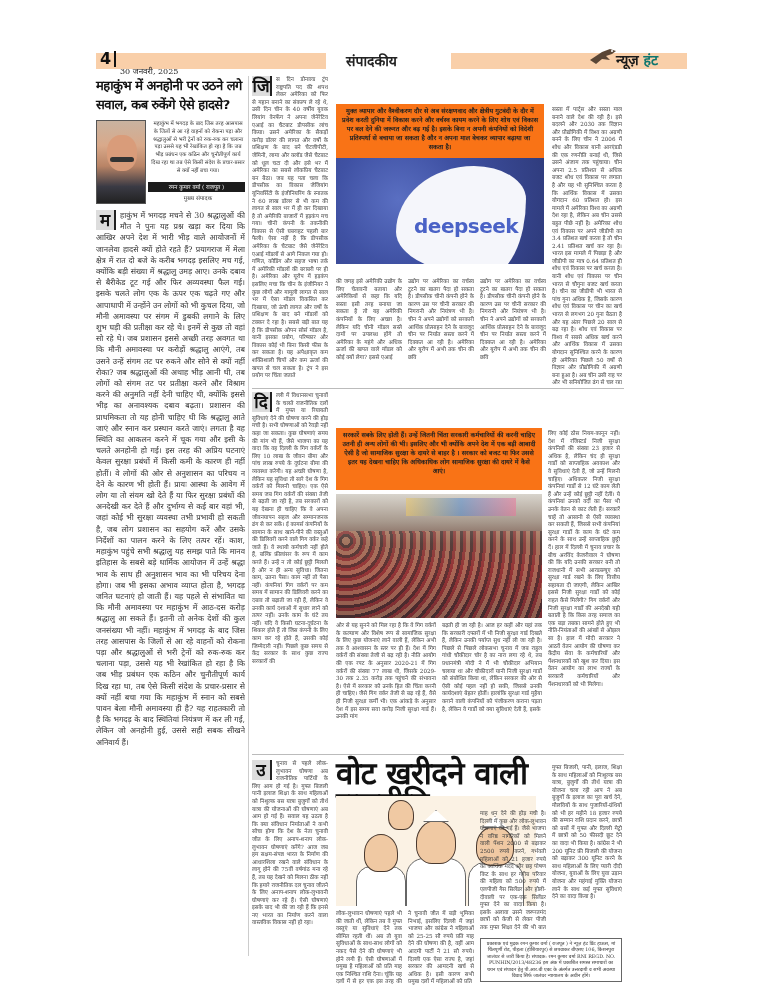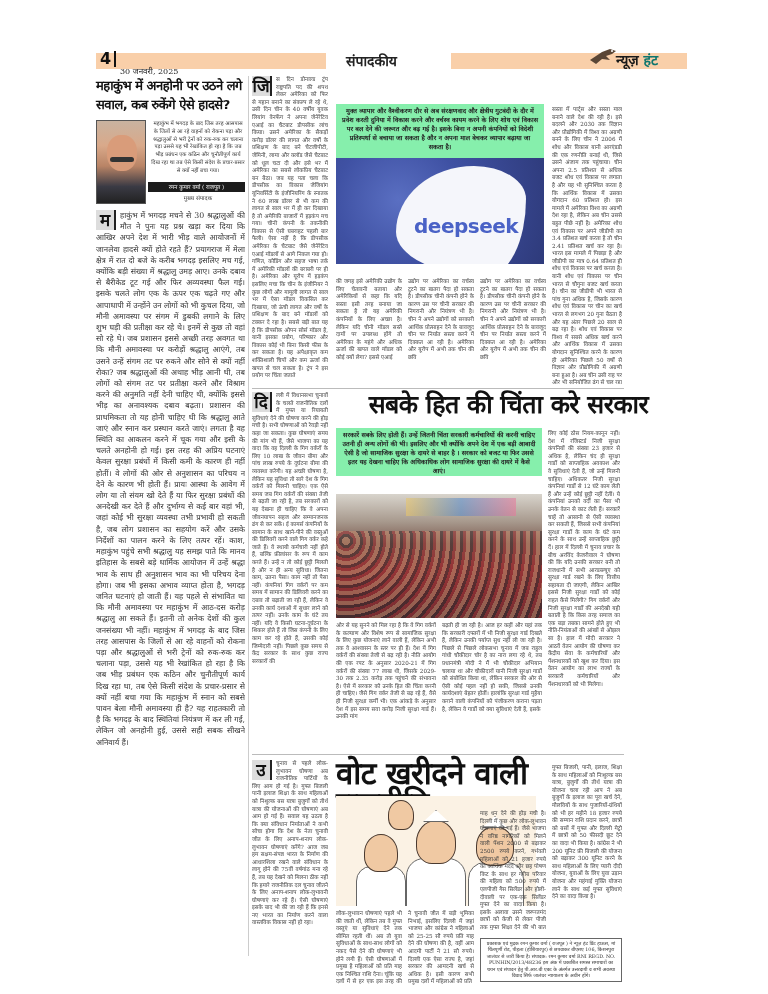--- a/index.html
+++ b/index.html
@@ -19,21 +19,21 @@
   .brand { position: absolute; left: 520px; top: 0px; font: bold 14px "DejaVu Sans", sans-serif; }
   .brand .news { color: #1a1a1a; }
   .brand .hunt { color: #0f766e; }
   .bird { position: absolute; left: 492px; top: -4px; width: 30px; height: 22px; }
 
   
   .col-text { font-size: 5.6px; line-height: 7.6px; color: #444; text-align: justify; overflow: hidden; }
   .col-text.big { font-size: 7.8px; line-height: 11.2px; color: #333; }
   .dropcap { float: left; width: 20px; height: 20px; background: #ddd; border-right: 2px solid #222; margin: 0 4px 0 0; font: bold 17px "DejaVu Sans", sans-serif; text-align: center; line-height: 20px; color: #111; }
   .headline { font-family: "DejaVu Sans", sans-serif; font-weight: bold; color: #111; letter-spacing: -0.5px; }
-  .standfirst { background: #86efac; font: bold 6.4px/9px "DejaVu Sans", sans-serif; color: #222; text-align: center; padding: 3px 6px; }
+  .standfirst { background: #f97316; font: bold 6.4px/9px "DejaVu Sans", sans-serif; color: #222; text-align: center; padding: 3px 6px; }
 
   
   .left-col { position: absolute; left: 0; top: 26px; width: 149px; height: 900px; }
   .left-head { font-size: 13px; line-height: 19px; }
   .author-box { position: relative; margin-top: 6px; height: 84px; }
   .author-photo { position: absolute; left: 0; top: 0; width: 50px; height: 84px; background: linear-gradient(180deg, #c9b3a0 0%, #d9a98a 30%, #b98466 55%, #3a3a44 80%, #222 100%); border: 1px solid #555; }
   .author-photo .face { position: absolute; left: 10px; top: 14px; width: 30px; height: 36px; border-radius: 45%; background: #d99c7a; }
   .author-photo .mst { position: absolute; left: 13px; top: 36px; width: 24px; height: 5px; border-radius: 3px; background: #333; }
   .author-quote { position: absolute; left: 55px; top: 0; width: 94px; font: 5.4px/7.8px "DejaVu Serif", serif; color: #333; text-align: center; }
   .author-name { position: absolute; left: 52px; top: 62px; width: 97px; height: 10px; background: #1c1c1c; color: #fff; font: 5.6px/10px "DejaVu Sans", sans-serif; text-align: center; }
@@ -51,21 +51,21 @@
   .a1-image .whale { position: absolute; left: 60px; top: 8px; width: 130px; height: 110px; background: #f5f6fb; border-radius: 60% 40% 30% 70% / 60% 30% 70% 40%; }
   .a1-image .logo { position: absolute; left: 78px; top: 56px; font: bold 20px "DejaVu Sans", sans-serif; color: #4a62c6; letter-spacing: -0.5px; }
   .a1-body-a { position: absolute; left: 240px; top: 228px; width: 66px; height: 106px; }
   .a1-body-b { position: absolute; left: 312px; top: 228px; width: 66px; height: 106px; }
   .a1-body-c { position: absolute; left: 384px; top: 228px; width: 66px; height: 106px; }
   .a1-col-right { position: absolute; left: 456px; top: 56px; width: 70px; height: 278px; }
 
   
   .a2-col1 { position: absolute; left: 156px; top: 342px; width: 76px; height: 350px; }
   .a2-head { position: absolute; left: 240px; top: 340px; width: 345px; font-size: 25px; line-height: 30px; text-align: center; }
-  .a2-stand { position: absolute; left: 240px; top: 378px; width: 206px; height: 48px; }
+  .a2-stand { position: absolute; left: 240px; top: 378px; width: 206px; height: 62px; }
   .a2-image { position: absolute; left: 240px; top: 444px; width: 206px; height: 124px; background: linear-gradient(180deg, #d8d4cc 0%, #a89a8e 22%, #7b5a4f 40%, #8f3b3a 60%, #6d2b2f 80%, #4a2b30 100%); overflow: hidden; }
   .a2-image .crowd { position: absolute; left: 0; bottom: 0; width: 100%; height: 70%; background: repeating-radial-gradient(circle at 10px 10px, #c48a6c 0 4px, #3b2a2c 4px 7px, #9c3034 7px 10px); opacity: 0.55; }
   .a2-image .banner { position: absolute; left: 70px; top: 4px; width: 110px; height: 18px; background: linear-gradient(90deg, #e9c66a, #5b8cc9, #e57a9c); opacity: 0.6; }
   .a2-body-a { position: absolute; left: 240px; top: 572px; width: 100px; height: 120px; }
   .a2-body-b { position: absolute; left: 346px; top: 572px; width: 100px; height: 120px; }
   .a2-col-right { position: absolute; left: 452px; top: 380px; width: 72px; height: 310px; }
 
   
   .a3-col1 { position: absolute; left: 156px; top: 710px; width: 76px; height: 190px; }
   .a3-head { position: absolute; left: 240px; top: 708px; width: 260px; font-size: 31px; line-height: 30px; }
@@ -135,21 +135,20 @@
   <div class="col-text a1-body-b">उद्योग पर अमेरिका का वर्चस्व टूटने का खतरा पैदा हो सकता है। डीपसीक चीनी कंपनी होने के कारण उस पर चीनी सरकार की निगरानी और नियंत्रण भी है। चीन ने अपने उद्योगों को सरकारी आर्थिक प्रोत्साहन देने के बावजूद चीन पर निर्यात सस्ता करने में दिक्कत आ रही है। अमेरिका और यूरोप में अभी तक चीन की छवि</div>
   <div class="col-text a1-body-c">उद्योग पर अमेरिका का वर्चस्व टूटने का खतरा पैदा हो सकता है। डीपसीक चीनी कंपनी होने के कारण उस पर चीनी सरकार की निगरानी और नियंत्रण भी है। चीन ने अपने उद्योगों को सरकारी आर्थिक प्रोत्साहन देने के बावजूद चीन पर निर्यात सस्ता करने में दिक्कत आ रही है। अमेरिका और यूरोप में अभी तक चीन की छवि</div>
   <div class="col-text a1-col-right">सस्ता में पार्ट्स और सस्ता माल बनाने वाले देश की रही है। इसे बदलने और 2030 तक विज्ञान और प्रौद्योगिकी में विश्व का अग्रणी बनने के लिए चीन ने 2006 में शोध और विकास यानी आरएंडडी की एक रणनीति बनाई थी, जिसे उसने अंजाम तक पहुंचाया। चीन अपना 2.5 प्रतिशत से अधिक बजट शोध एवं विकास पर लगाता है और यह भी सुनिश्चित करता है कि आर्थिक विकास में उसका योगदान 60 प्रतिशत हो। इस मामले में अमेरिका विश्व का अग्रणी देश रहा है, लेकिन अब चीन उससे बहुत पीछे नहीं है। अमेरिका शोध एवं विकास पर अपने जीडीपी का 3.4 प्रतिशत खर्च करता है तो चीन 2.41 प्रतिशत खर्च कर रहा है। भारत इस मामले में पिछड़ा है और जीडीपी का मात्र 0.64 प्रतिशत ही शोध एवं विकास पर खर्च करता है। यानी शोध एवं विकास पर चीन भारत से चौगुना बजट खर्च करता है। चीन का जीडीपी भी भारत से पांच गुना अधिक है, जिसके कारण शोध एवं विकास पर चीन का खर्च भारत से लगभग 20 गुना बैठता है और यह अंतर पिछले 20 साल से बढ़ रहा है। शोध एवं विकास पर विश्व में सबसे अधिक खर्च करने और आर्थिक विकास में उसका योगदान सुनिश्चित करने के कारण ही अमेरिका पिछले 50 वर्षों से विज्ञान और प्रौद्योगिकी में अग्रणी बना हुआ है। अब चीन उसी राह पर और भी सुनियोजित ढंग से चल रहा है।</div>
 
   <div class="hr" style="left:156px; top:338px; width:372px;"></div>
 
   <div class="col-text a2-col1">
     <span class="dropcap">दि</span>
     <span>ल्ली में विधानसभा चुनावों के चलते राजनीतिक दलों में मुफ्त या रियायती सुविधाएं देने की घोषणा करने की होड़ मची है। सभी घोषणाओं को रेवड़ी नहीं कहा जा सकता। कुछ घोषणाएं समय की मांग भी हैं, जैसे भाजपा का यह वादा कि वह दिल्ली के गिग वर्करों के लिए 10 लाख के जीवन बीमा और पांच लाख रुपये के दुर्घटना बीमा की व्यवस्था करेगी। यह अच्छी घोषणा है, लेकिन यह सुविधा तो सारे देश के गिग वर्करों को मिलनी चाहिए। एक ऐसे समय जब गिग वर्करों की संख्या तेजी से बढ़ती जा रही है, तब सरकारों को यह देखना ही चाहिए कि वे अपना जीवनयापन सहज और सम्मानजनक ढंग से कर सकें। ई कामर्स कंपनियों के सामान के साथ खाने-पीने की वस्तुओं की डिलिवरी करने वाले गिग वर्कर कहे जाते हैं। वे स्थायी कर्मचारी नहीं होते हैं, बल्कि फ्रीलांसर के रूप में काम करते हैं। उन्हें न तो कोई छुट्टी मिलती है और न ही अन्य सुविधा। जितना काम, उतना पैसा। काम नहीं तो पैसा नहीं। कंपनियां गिग वर्करों पर कम समय में सामान की डिलिवरी करने का दबाव तो बढ़ाती जा रही हैं, लेकिन वे उनकी कार्य दशाओं में सुधार लाने को तत्पर नहीं। उनके काम के घंटे तय नहीं। यदि वे किसी घटना-दुर्घटना के शिकार होते हैं तो जिस कंपनी के लिए काम कर रहे होते हैं, उसकी कोई जिम्मेदारी नहीं। पिछले कुछ समय से केंद्र सरकार के साथ कुछ राज्य सरकारों की</span>
   </div>
-  <div class="headline a2-head">सबके हित की चिंता करे सरकार</div>
   <div class="standfirst a2-stand">सरकारें सबके लिए होती हैं। उन्हें जितनी चिंता सरकारी कर्मचारियों की करनी चाहिए उतनी ही अन्य लोगों की भी। इसलिए और भी क्योंकि अपने देश में एक बड़ी आबादी ऐसी है जो सामाजिक सुरक्षा के दायरे से बाहर है । सरकार को बजट या फिर उससे इतर यह देखना चाहिए कि अधिकाधिक लोग सामाजिक सुरक्षा की दायरे में कैसे आएं।</div>
   <div class="a2-image">
     <div class="banner"></div>
     <div class="crowd"></div>
   </div>
   <div class="col-text a2-body-a">ओर से यह सुनने को मिल रहा है कि वे गिग वर्करों के कल्याण और विशेष रूप से सामाजिक सुरक्षा के लिए कुछ योजनाएं लाने वाली हैं, लेकिन अभी तक वे आश्वासन के स्तर पर ही हैं। देश में गिग वर्करों की संख्या तेजी से बढ़ रही है। नीति आयोग की एक रपट के अनुसार 2020-21 में गिग वर्करों की संख्या 77 लाख थी, जिसके 2029-30 तक 2.35 करोड़ तक पहुंचने की संभावना है। ऐसे में सरकार को उनके हित की चिंता करनी ही चाहिए। जैसे गिग वर्कर तेजी से बढ़ रहे हैं, वैसे ही निजी सुरक्षा कर्मी भी। एक आंकड़े के अनुसार देश में इस समय सवा करोड़ निजी सुरक्षा गार्ड हैं। उनकी मांग</div>
   <div class="col-text a2-body-b">बढ़ती ही जा रही है। आज हर कहीं और यहां तक कि सरकारी दफ्तरों में भी निजी सुरक्षा गार्ड दिखते हैं, लेकिन उनकी पर्याप्त सुध नहीं ली जा रही है। पिछले से पिछले लोकसभा चुनाव में जब राहुल गांधी चौकीदार चोर है का नारा लगा रहे थे, तब प्रधानमंत्री मोदी ने मैं भी चौकीदार अभियान चलाया था और चौकीदारों यानी निजी सुरक्षा गार्डों को संबोधित किया था, लेकिन सरकार की ओर से ऐसी कोई पहल नहीं हो सकी, जिससे उनकी कार्यदशाएं बेहतर होतीं। हालांकि सुरक्षा गार्ड मुहैया कराने वाली कंपनियों को पंजीकरण कराना पड़ता है, लेकिन वे गार्डों को क्या सुविधाएं देती हैं, इसके</div>
   <div class="col-text a2-col-right">लिए कोई ठोस नियम-कानून नहीं। देश में रजिस्टर्ड निजी सुरक्षा कंपनियों की संख्या 23 हजार से अधिक है, लेकिन चंद ही सुरक्षा गार्डों को साप्ताहिक अवकाश और वे सुविधाएं देती हैं, जो उन्हें मिलनी चाहिए। अधिकतर निजी सुरक्षा कंपनियां गार्डों से 12 घंटे काम लेती हैं और उन्हें कोई छुट्टी नहीं देतीं। ये कंपनियां उनको वर्दी का पैसा भी उनके वेतन से काट लेती हैं। सरकारें चाहें तो आसानी से ऐसी व्यवस्था कर सकती हैं, जिससे सभी कंपनियां सुरक्षा गार्डों के काम के घंटे कम करने के साथ उन्हें साप्ताहिक छुट्टी दें। हाल में दिल्ली में चुनाव प्रचार के बीच अरविंद केजरीवाल ने घोषणा की कि यदि उनकी सरकार बनी तो राजधानी में सभी आरडब्ल्यूए को सुरक्षा गार्ड रखने के लिए वित्तीय सहायता दी जाएगी, लेकिन आखिर इससे निजी सुरक्षा गार्डों को कोई राहत कैसे मिलेगी? गिग वर्करों और निजी सुरक्षा गार्डों की अनदेखी यही बताती है कि किस तरह समाज का एक बड़ा तबका सामने होते हुए भी नीति-नियंताओं की आंखों से ओझल सा है। हाल में मोदी सरकार ने आठवें वेतन आयोग की घोषणा कर केंद्रीय सेवा के कर्मचारियों और पेंशनधारकों को खुश कर दिया। इस वेतन आयोग का लाभ राज्यों के सरकारी कर्मचारियों और पेंशनधारकों को भी मिलेगा।</div>
 
   <div class="hr" style="left:156px; top:704px; width:372px;"></div>

